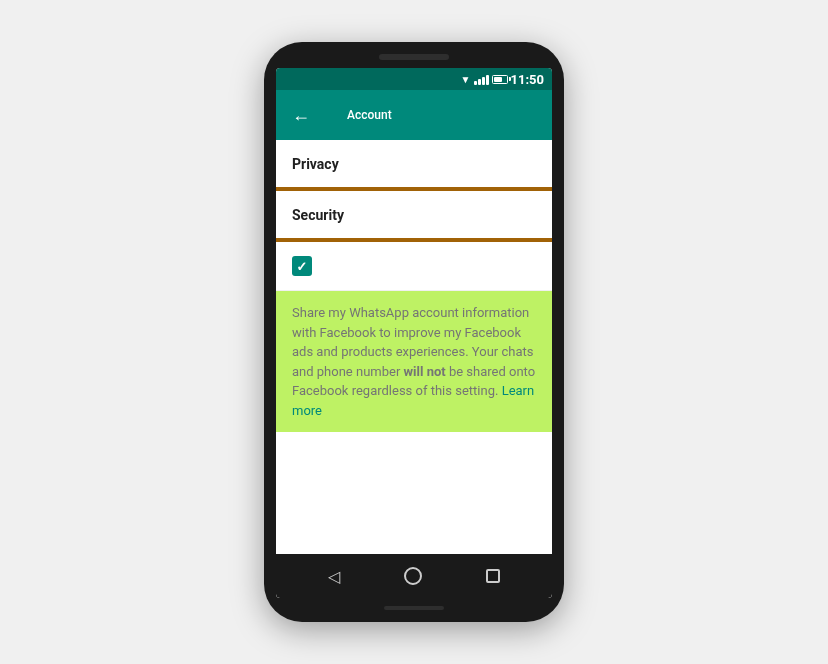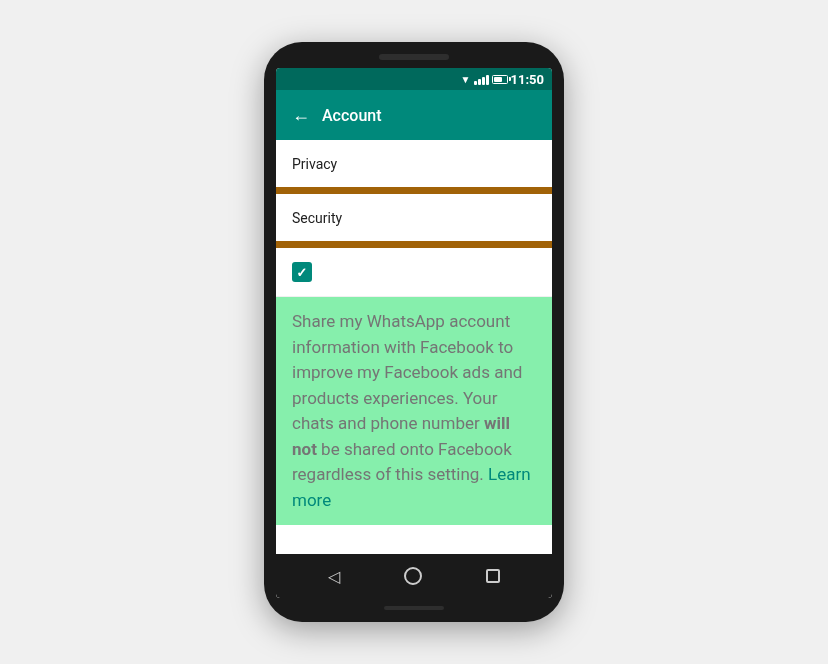--- a/index.html
+++ b/index.html
@@ -121,35 +121,37 @@
     }
 
     .back-arrow {
       color: #fff;
       font-size: 18px;
       cursor: pointer;
     }
 
     .app-title {
       color: #fff;
-      font-size: 16px;
+      font-size: 12px;
       font-weight: 500;
+      margin-left: 25px;
     }
 
     
     .content {
       flex: 1;
       background: #fff;
       overflow-y: auto;
     }
 
     .menu-item {
       padding: 14px 16px;
-      border-bottom: 7px solid #a16207;
-      cursor: pointer;
+      border-bottom: 4px solid #a16207;
+      cursor: pointer;
+      font-weight: bold;
     }
 
     .menu-item-text {
       font-size: 14px;
       color: #212121;
     }
 
     .menu-item-with-checkbox {
       padding: 14px 16px;
       display: flex;
@@ -168,23 +170,23 @@
       justify-content: center;
     }
 
     .checkbox-check {
       color: #fff;
       font-size: 13px;
       font-weight: bold;
     }
 
     .description-box {
-      background: #86efac;
+      background: #bef264;
       padding: 12px 16px;
-      font-size: 17px;
+      font-size: 13px;
       color: #757575;
       line-height: 1.5;
     }
 
     .learn-more-link {
       color: #00897b;
       text-decoration: none;
       cursor: pointer;
     }
 

